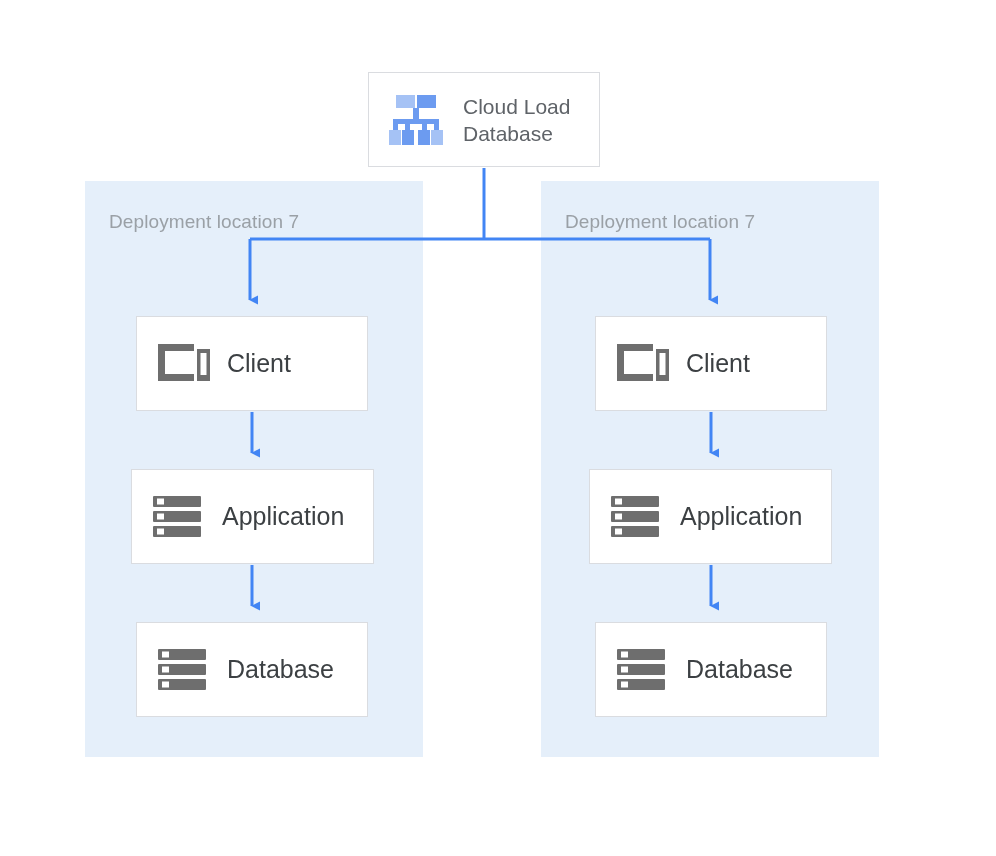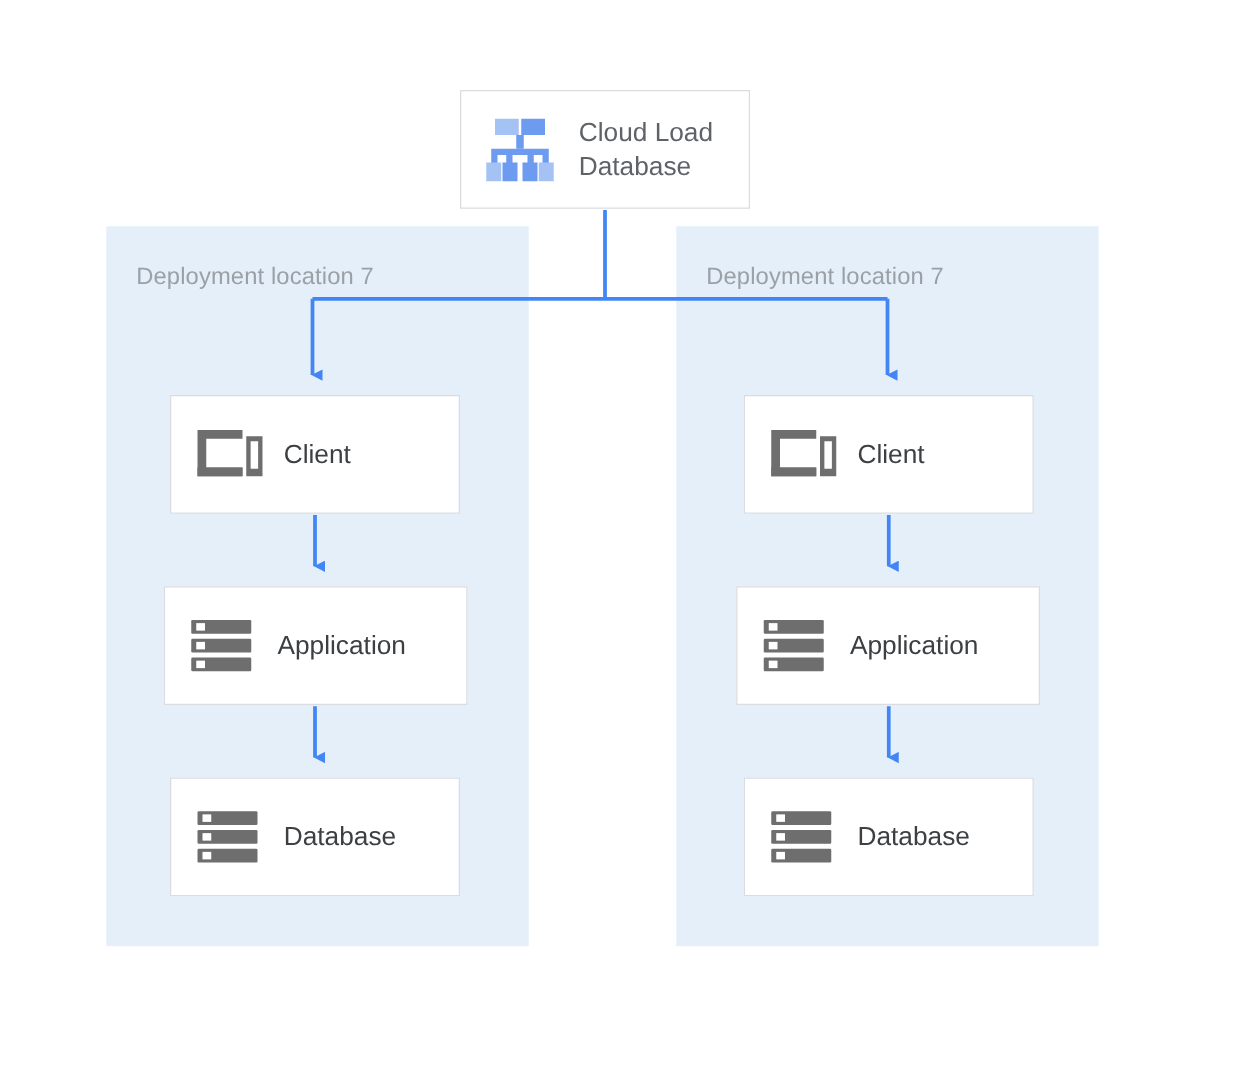--- a/index.html
+++ b/index.html
@@ -46,21 +46,21 @@
     display: flex;
     align-items: center;
   }
   .node .node-icon {
     flex: 0 0 auto;
     display: flex;
     align-items: center;
     justify-content: center;
   }
   .node .node-label {
-    font-size: 21px;
+    font-size: 25px;
     color: #3c4043;
     white-space: nowrap;
   }
 
   
   #lb-node {
     left: 368px;
     top: 72px;
     width: 232px;
     height: 95px;

